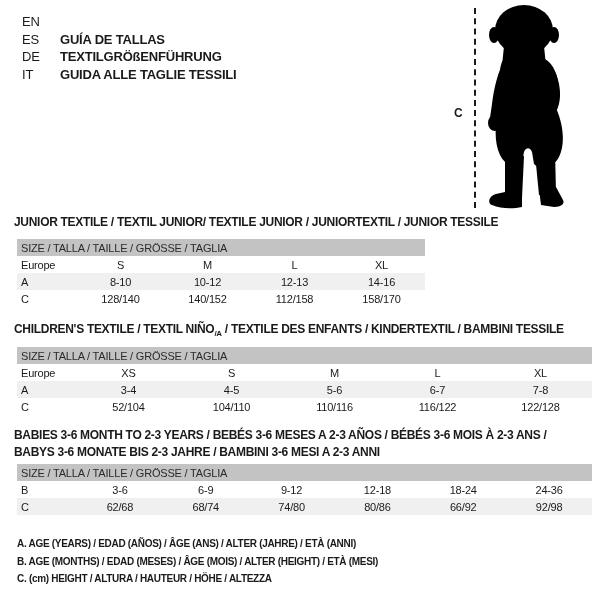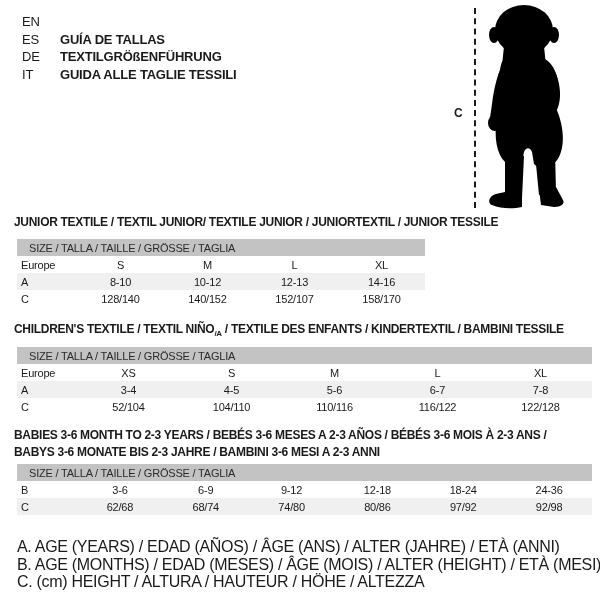--- a/index.html
+++ b/index.html
@@ -48,30 +48,30 @@
   .size-table{
     position:absolute;left:17px;
     border-collapse:collapse;table-layout:fixed;
   }
   .size-table td{
     height:17px;font-size:11px;text-align:center;
     vertical-align:middle;padding:0;overflow:hidden;white-space:nowrap;
   }
   .size-table td.lbl{text-align:left;padding-left:4px;}
   .size-table tr.bar td{
-    background:var(--header-bg);text-align:left;padding-left:12px;
+    background:var(--header-bg);text-align:left;padding-left:4px;
     font-size:11px;color:#2b2b2b;
   }
   .size-table tr.shaded td{background:var(--shaded-bg);}
   .t1{width:408px;}
   .t2,.t3{width:575px;}
 
   
   .notes{position:absolute;left:17px;top:538px;}
-  .note{height:17.5px;font-size:16px;font-weight:normal;white-space:nowrap;letter-spacing:-0.3px;}
+  .note{height:17.5px;font-size:10px;font-weight:bold;white-space:nowrap;letter-spacing:-0.3px;}
 </style>
 </head>
 <body>
 
 <div class="page">
 
   <div class="lang-list">
     <div class="lang-row">
       <span class="lang-code">EN</span>
     </div>
@@ -135,21 +135,21 @@
       <td class="lbl">A</td>
       <td>8-10</td>
       <td>10-12</td>
       <td>12-13</td>
       <td>14-16</td>
     </tr>
     <tr>
       <td class="lbl">C</td>
       <td>128/140</td>
       <td>140/152</td>
-      <td>152/107</td>
+      <td>112/158</td>
       <td>158/170</td>
     </tr>
   </tbody>
     </table>
 
   <h2 class="section-title" style="top:322px"><span>CHILDREN'S TEXTILE / TEXTIL NIÑO</span><sub>/A</sub><span> / TEXTILE DES ENFANTS / KINDERTEXTIL / BAMBINI TESSILE</span></h2>
   <table class="size-table t2" style="top:347px">
     <colgroup>
         <col style="width:60px">
         <col>
@@ -213,21 +213,21 @@
       <td>12-18</td>
       <td>18-24</td>
       <td>24-36</td>
     </tr>
     <tr class="shaded">
       <td class="lbl">C</td>
       <td>62/68</td>
       <td>68/74</td>
       <td>74/80</td>
       <td>80/86</td>
-      <td>97/92</td>
+      <td>66/92</td>
       <td>92/98</td>
     </tr>
   </tbody>
     </table>
 
   <div class="notes">
     <div class="note">A. AGE (YEARS) / EDAD (AÑOS) / ÂGE (ANS) / ALTER (JAHRE) / ETÀ (ANNI)</div>
     <div class="note">B. AGE (MONTHS) / EDAD (MESES) / ÂGE (MOIS) / ALTER (HEIGHT) / ETÀ (MESI)</div>
     <div class="note">C. (cm) HEIGHT / ALTURA / HAUTEUR / HÖHE / ALTEZZA</div>
   </div>

